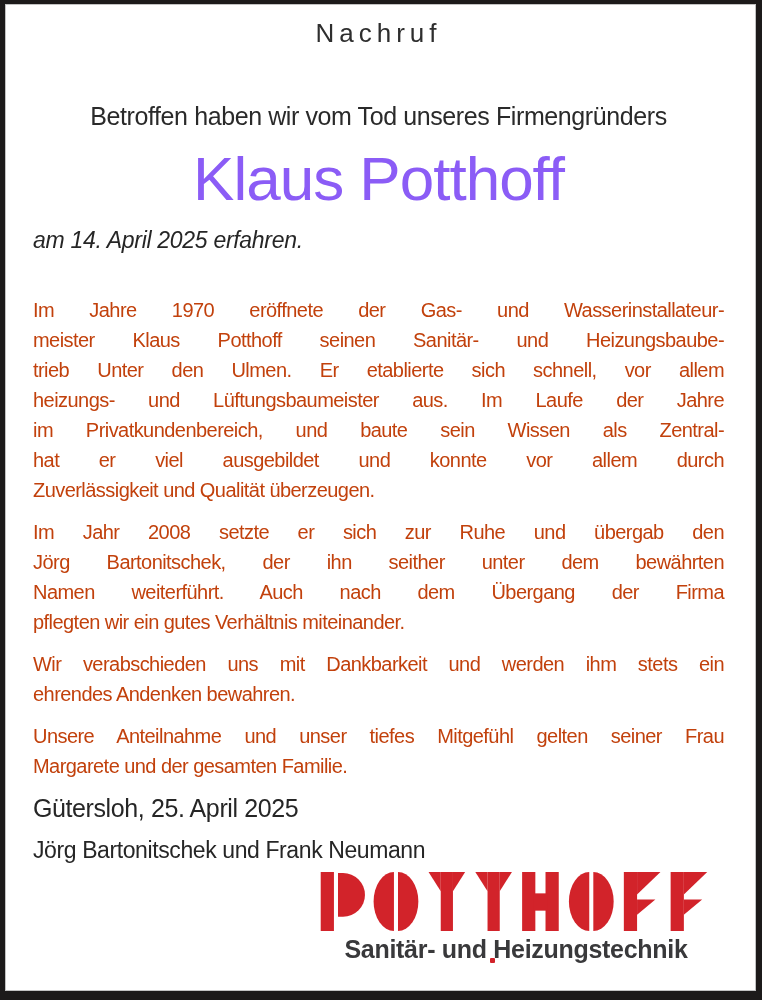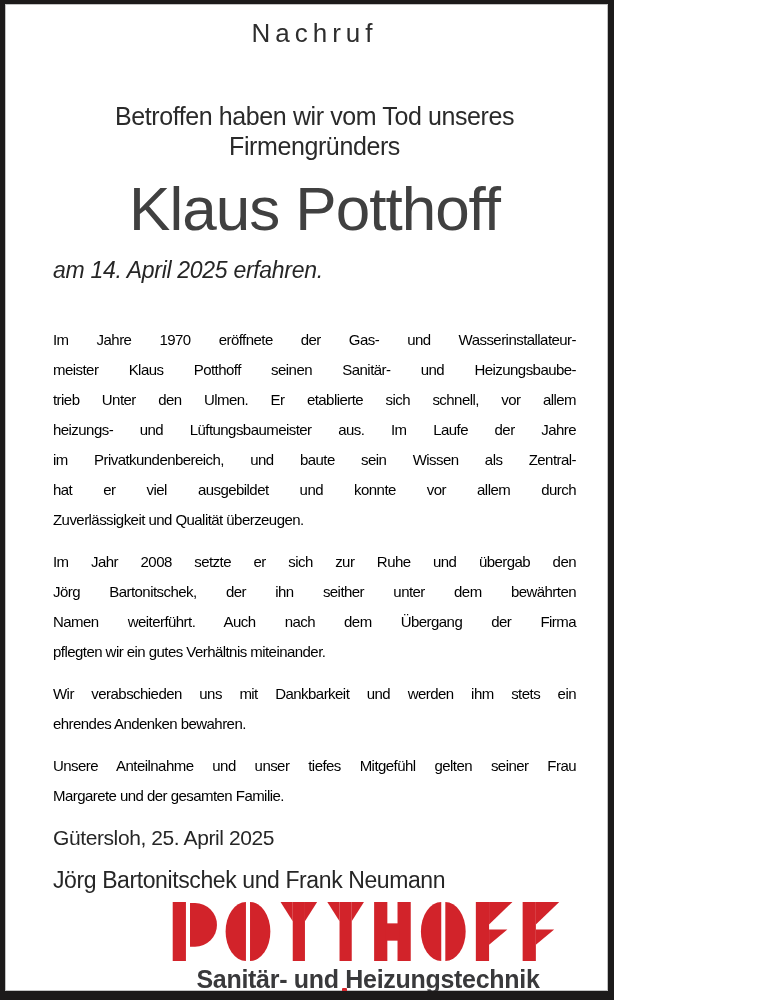--- a/index.html
+++ b/index.html
@@ -3,27 +3,27 @@
 <meta charset="utf-8">
 <style>
   html, body {
     margin: 0;
     padding: 0;
     background: #ffffff;
     font-family: "Liberation Sans", "DejaVu Sans", sans-serif;
   }
   .page {
     box-sizing: border-box;
-    width: 614px;
+    width: 762px;
     height: 1000px;
     border-style: solid;
     border-color: #1c1a1a;
     border-width: 4px 6px 9px 5px;
     box-shadow: inset 0 0 0 1px #c2c2c2;
-    padding: 14px 32px 0 48px;
+    padding: 14px 32px 0 28px;
     overflow: hidden;
     background: #ffffff;
     color: #262626;
   }
   .kicker {
     text-align: center;
     font-size: 26px;
     line-height: 30px;
     letter-spacing: 5px;
     color: #2e2e2e;
@@ -35,49 +35,49 @@
     letter-spacing: -0.4px;
     margin-top: 53px;
     color: #2a2a2a;
   }
   .name {
     text-align: center;
     font-size: 62px;
     line-height: 64px;
     letter-spacing: -1px;
     margin-top: 16px;
-    color: #404040;
+    color: #8b5cf6;
   }
   .subline {
     text-align: left;
     font-size: 23px;
     line-height: 30px;
     letter-spacing: -0.3px;
     margin-top: 14px;
     font-style: italic;
   }
   .body {
     margin-top: 40px;
-    font-size: 15px;
+    font-size: 20px;
     letter-spacing: -0.55px;
-    color: #000000;
+    color: #c2410c;
   }
   .para { margin: 0 0 12px 0; }
   .jline {
     line-height: 30px;
     text-align: justify;
     text-align-last: justify;
     white-space: normal;
   }
   .jlast {
     text-align: left;
     text-align-last: left;
   }
   .dateline {
-    font-size: 21px;
+    font-size: 25px;
     line-height: 30px;
     letter-spacing: -0.4px;
     margin-top: 10px;
   }
   .signature {
     font-size: 23px;
     line-height: 30px;
     letter-spacing: -0.4px;
     margin-top: 12px;
     text-align: left;

